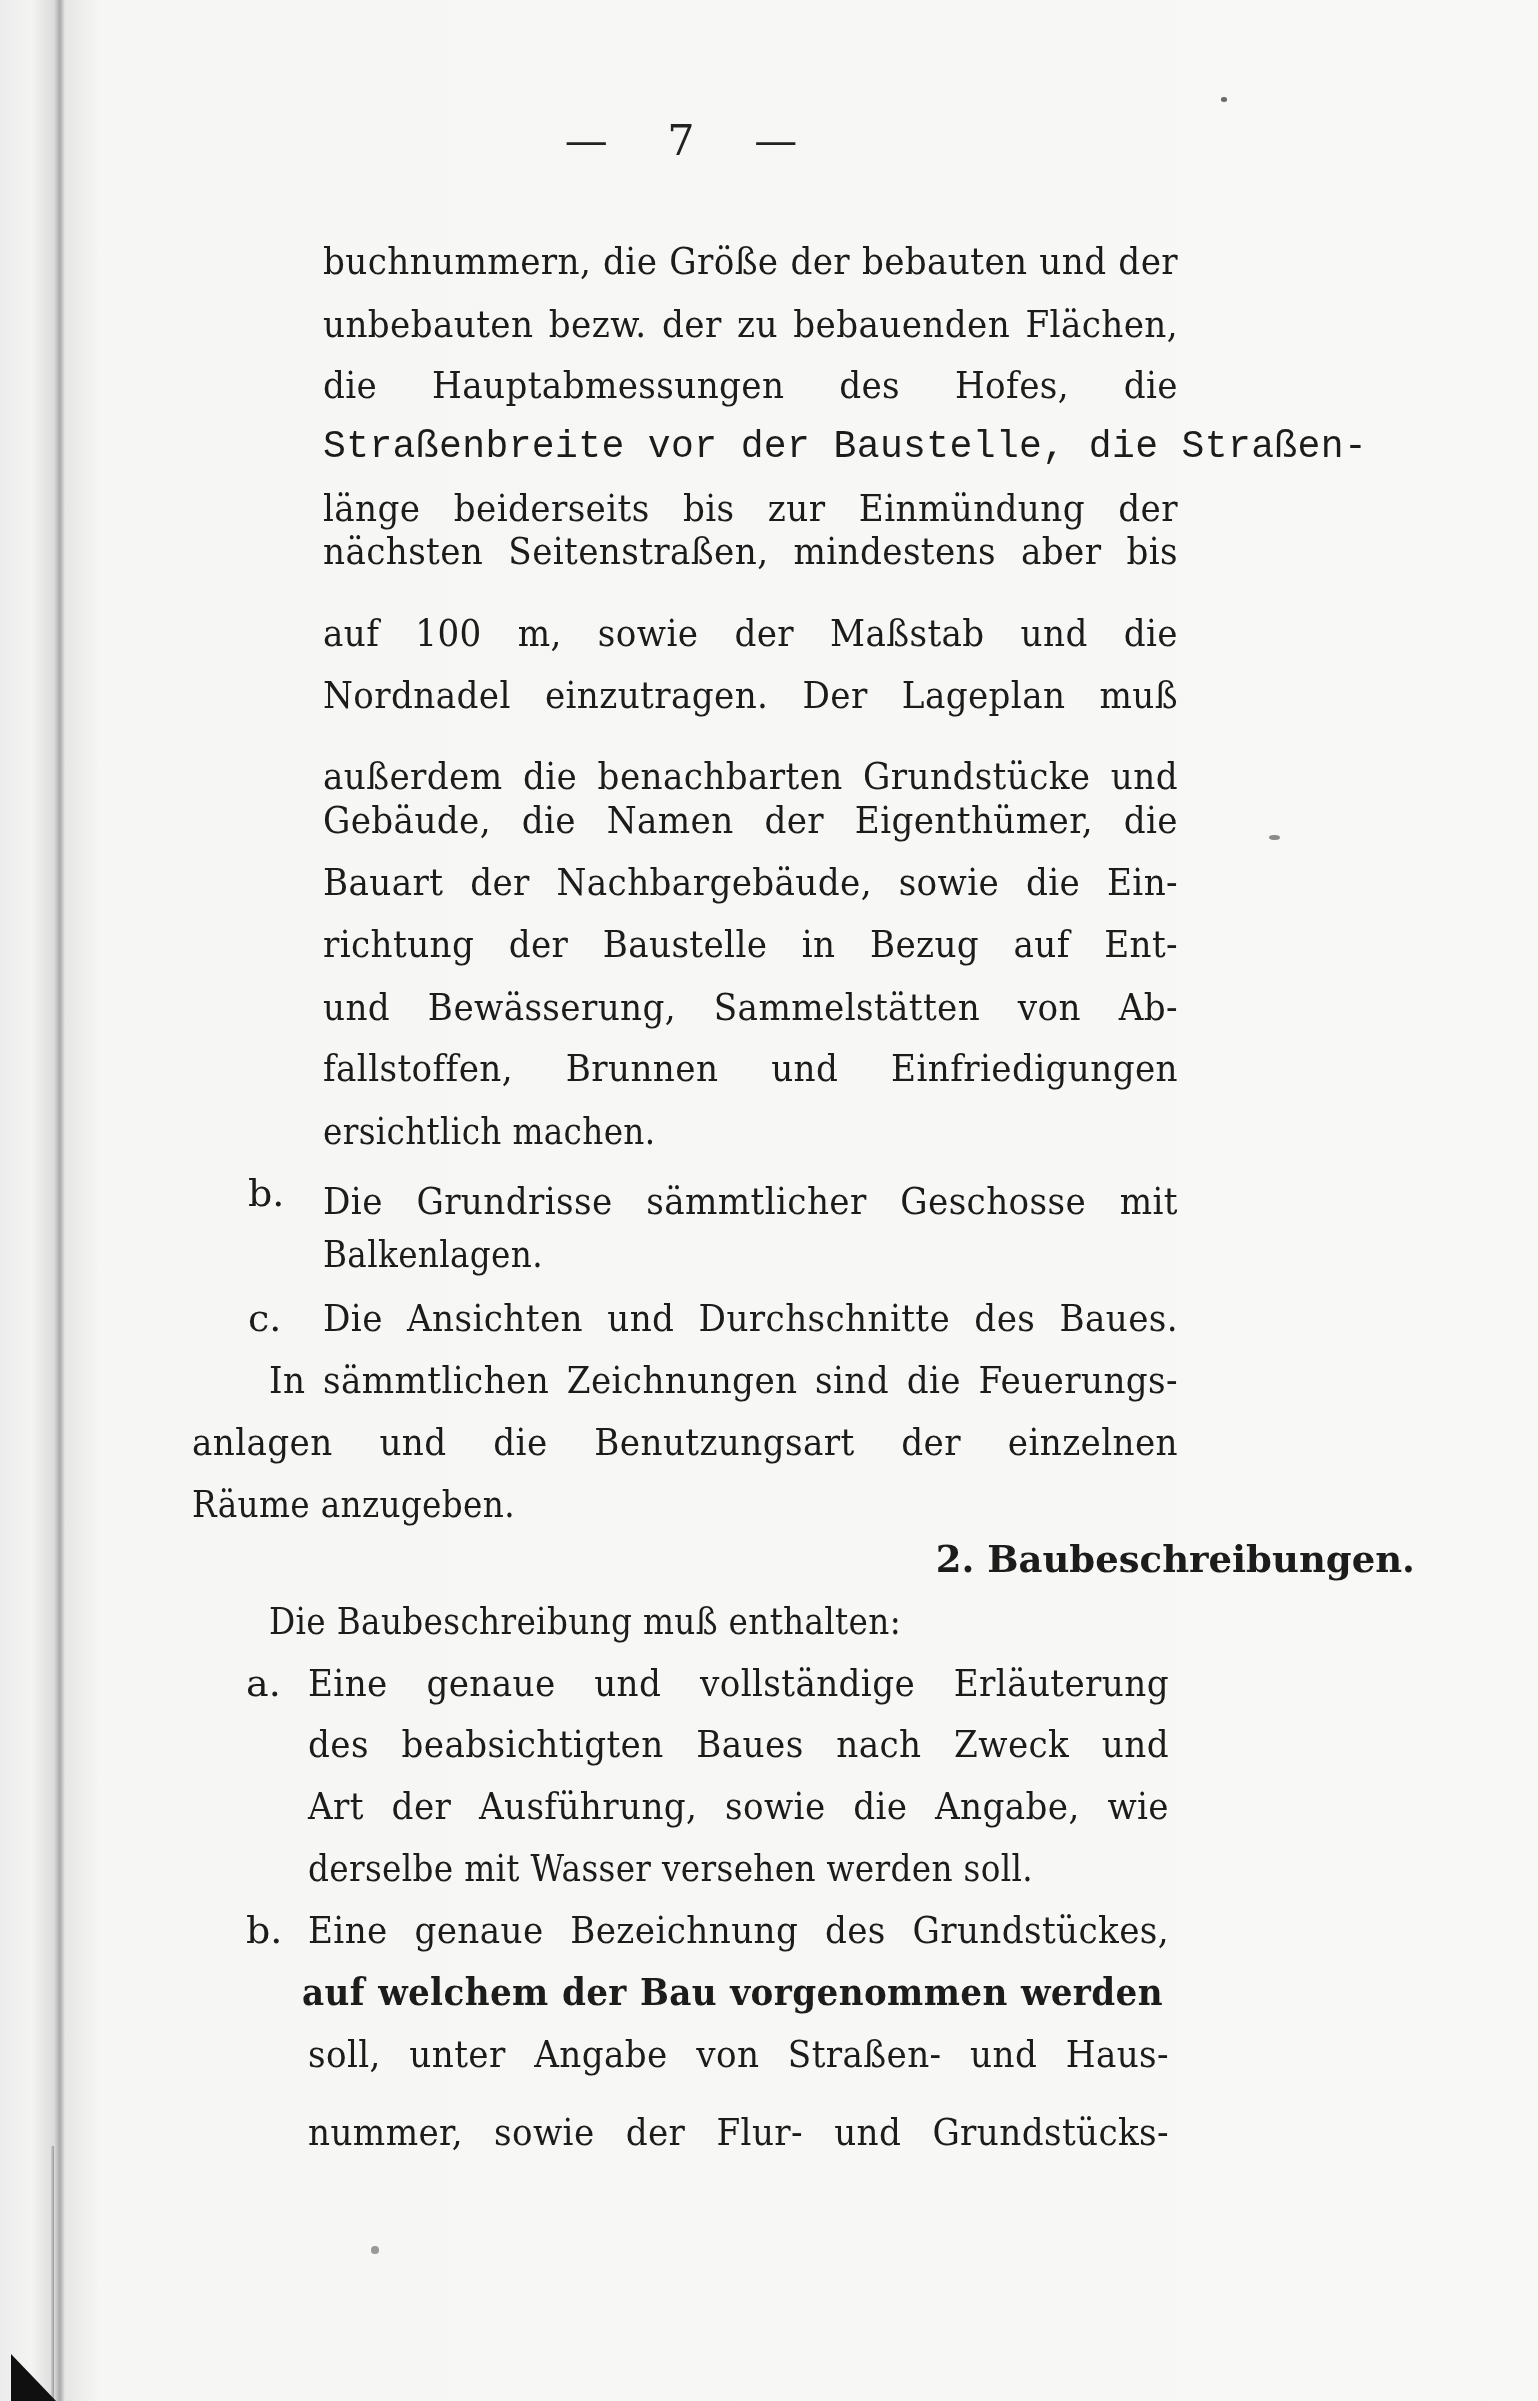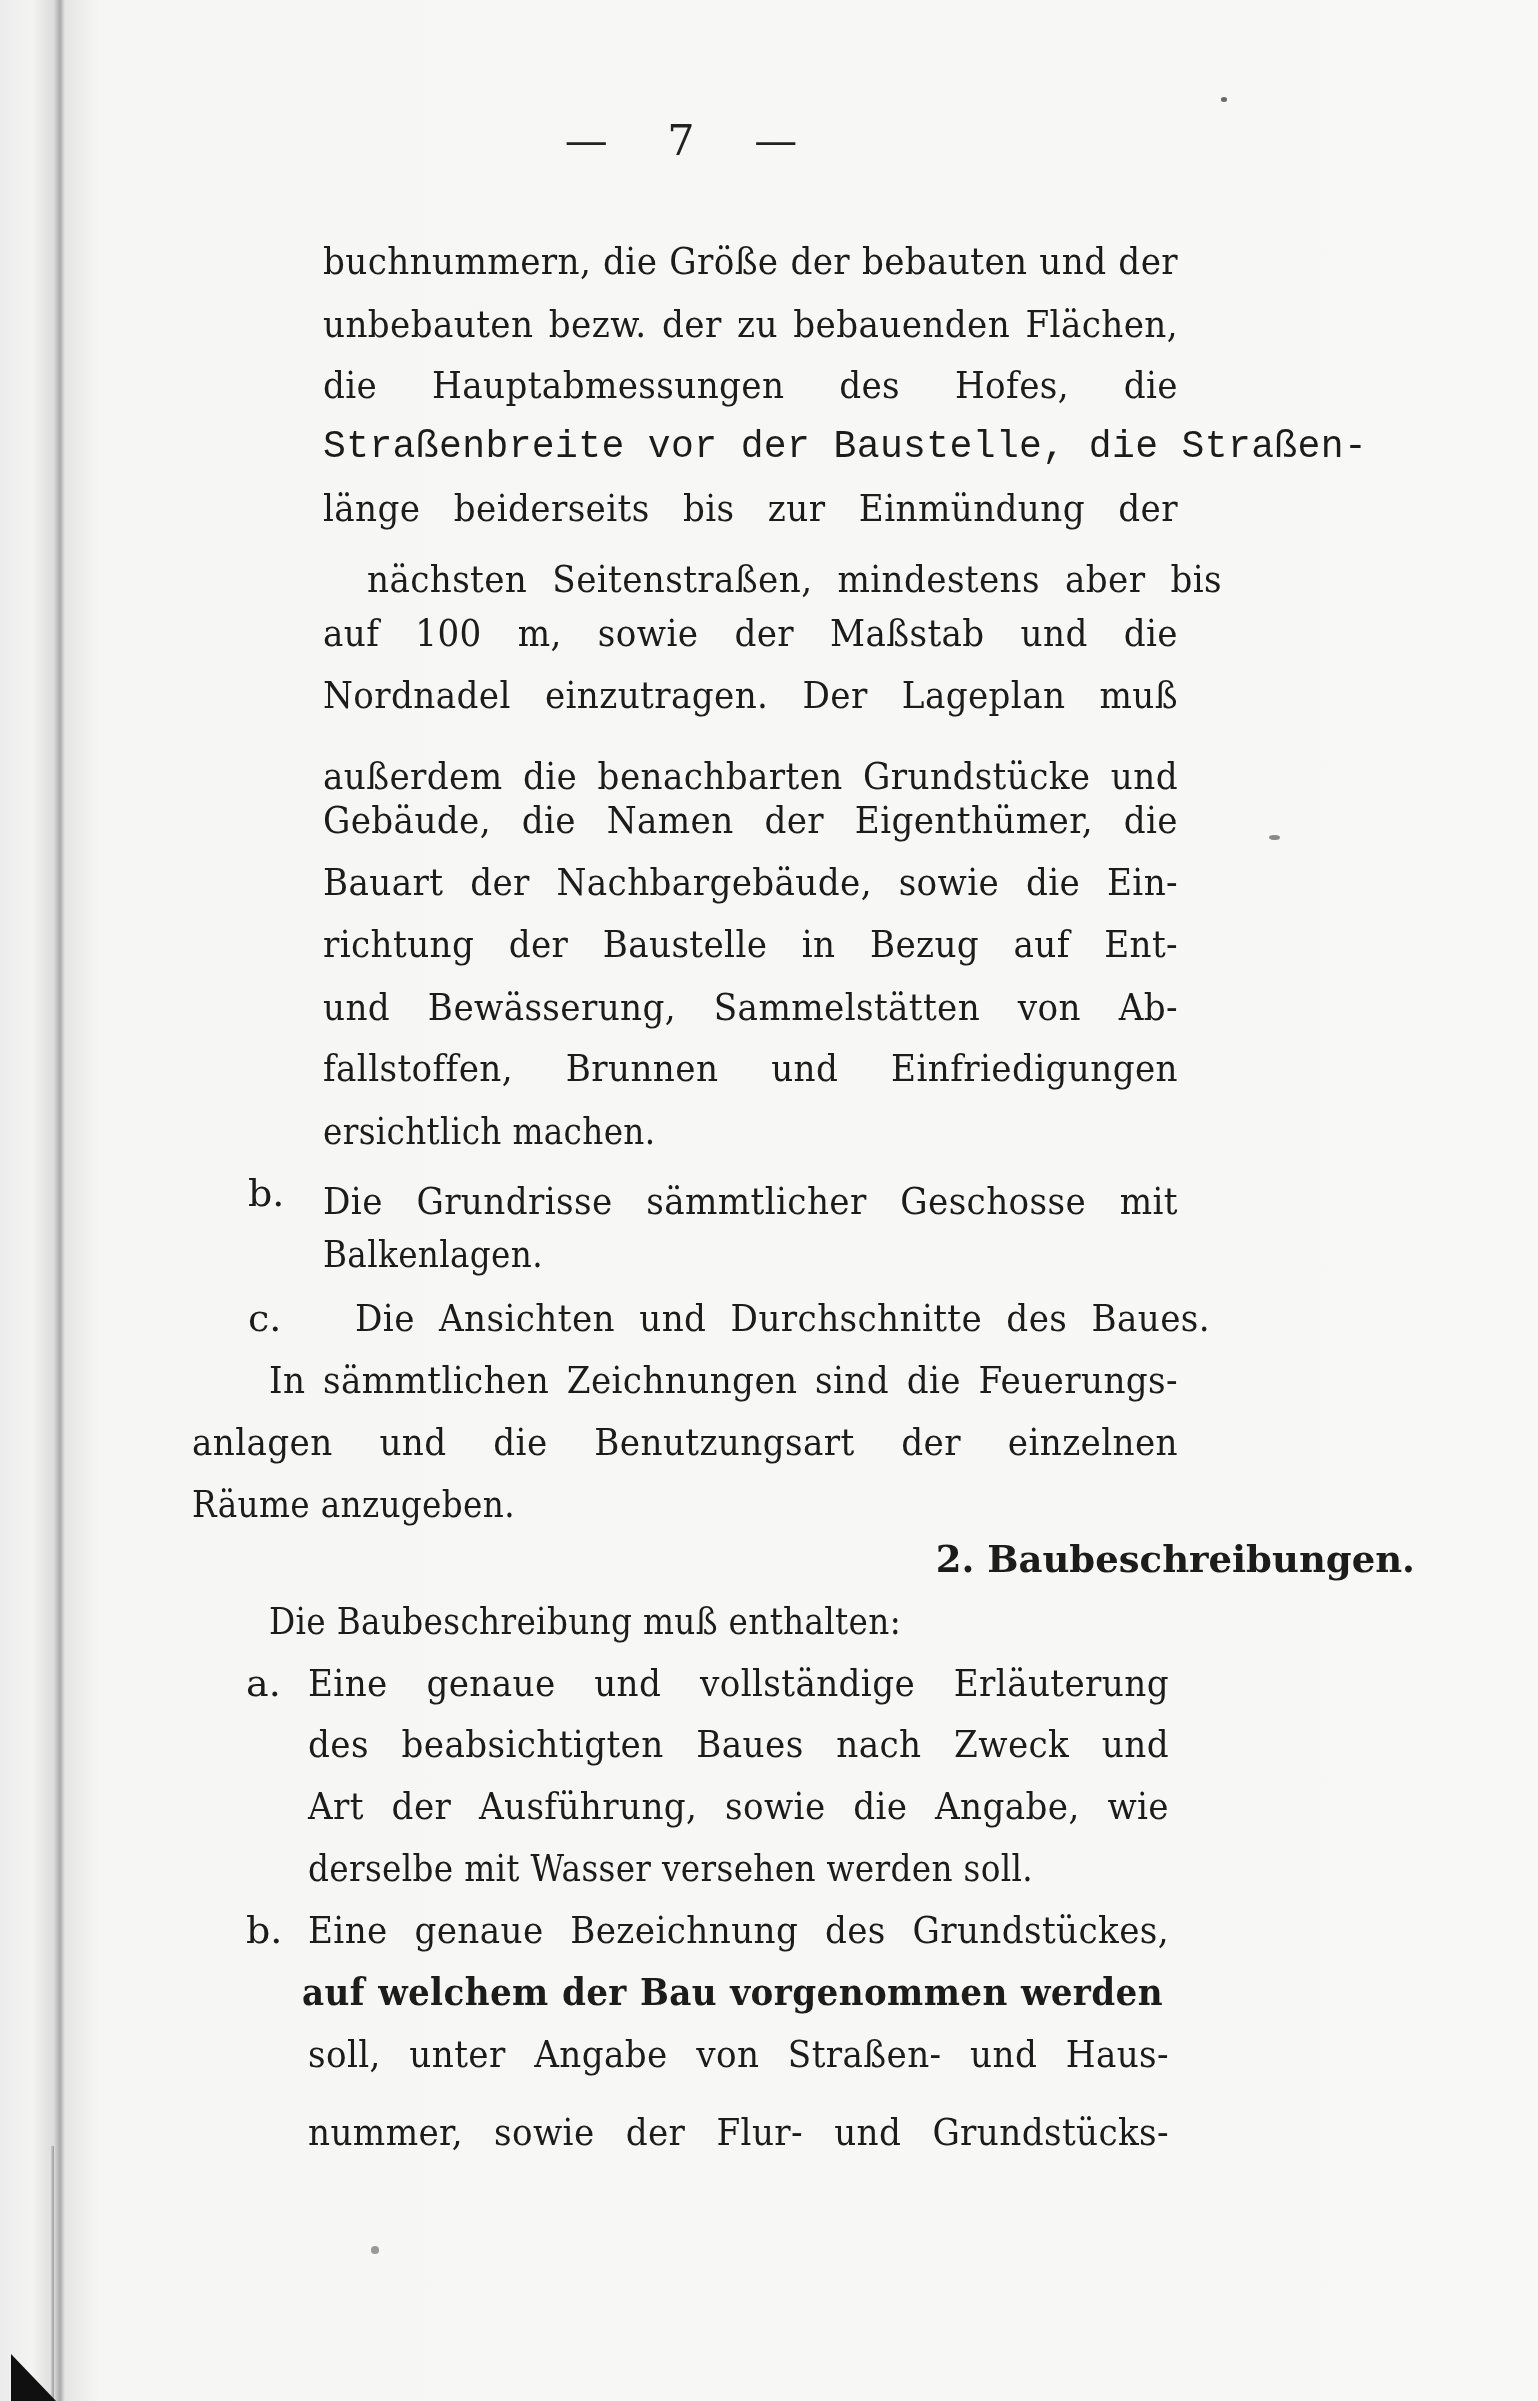--- a/index.html
+++ b/index.html
@@ -64,37 +64,37 @@
   <div class="speck" style="left:1269px;top:835px;width:10.8px;height:5.4px;background:#8a8a8a;"></div>
   <div class="speck" style="left:371px;top:2246px;width:7.7px;height:7.7px;background:#999;"></div>
 
   <div class="pagenum">— 7 —</div>
 
   <div class="line just" style="left:323px;top:238px;width:855px;">buchnummern, die Größe der bebauten und der</div>
   <div class="line just" style="left:323px;top:301px;width:855px;">unbebauten bezw. der zu bebauenden Flächen,</div>
   <div class="line just" style="left:323px;top:362px;width:855px;">die Hauptabmessungen des Hofes, die</div>
   <div class="line just" style="left:323px;top:424px;width:855px;font-family:Liberation Mono, monospace;">Straßenbreite vor der Baustelle, die Straßen-</div>
   <div class="line just" style="left:323px;top:485px;width:855px;">länge beiderseits bis zur Einmündung der</div>
-  <div class="line just" style="left:323px;top:556px;width:855px;margin-left:44px;">nächsten Seitenstraßen, mindestens aber bis</div>
+  <div class="line just" style="left:323px;top:528px;width:855px;">nächsten Seitenstraßen, mindestens aber bis</div>
   <div class="line just" style="left:323px;top:610px;width:855px;">auf 100 m, sowie der Maßstab und die</div>
   <div class="line just" style="left:323px;top:672px;width:855px;">Nordnadel einzutragen. Der Lageplan muß</div>
   <div class="line just" style="left:323px;top:735px;width:855px;margin-top:18px;">außerdem die benachbarten Grundstücke und</div>
   <div class="line just" style="left:323px;top:797px;width:855px;">Gebäude, die Namen der Eigenthümer, die</div>
   <div class="line just" style="left:323px;top:859px;width:855px;">Bauart der Nachbargebäude, sowie die Ein-</div>
   <div class="line just" style="left:323px;top:921px;width:855px;">richtung der Baustelle in Bezug auf Ent-</div>
   <div class="line just" style="left:323px;top:984px;width:855px;">und Bewässerung, Sammelstätten von Ab-</div>
   <div class="line just" style="left:323px;top:1045px;width:855px;">fallstoffen, Brunnen und Einfriedigungen</div>
   <div class="line" style="left:323px;top:1108px;">ersichtlich machen.</div>
 
   <div class="label" style="left:248px;top:1170px;">b.</div>
   <div class="line just" style="left:323px;top:1170px;width:855px;margin-top:8px;">Die Grundrisse sämmtlicher Geschosse mit</div>
   <div class="line" style="left:323px;top:1231px;">Balkenlagen.</div>
 
   <div class="label" style="left:248px;top:1295px;">c.</div>
-  <div class="line just" style="left:323px;top:1295px;width:855px;margin-left:32px;">Die Ansichten und Durchschnitte des Baues.</div>
+  <div class="line just" style="left:323px;top:1295px;width:855px;">Die Ansichten und Durchschnitte des Baues.</div>
 
   <div class="line just" style="left:269px;top:1357px;width:909px;">In sämmtlichen Zeichnungen sind die Feuerungs-</div>
   <div class="line just" style="left:192px;top:1419px;width:986px;">anlagen und die Benutzungsart der einzelnen</div>
   <div class="line" style="left:192px;top:1481px;">Räume anzugeben.</div>
 
   <div class="heading">2. Baubeschreibungen.</div>
 
   <div class="line" style="left:269px;top:1598px;">Die Baubeschreibung muß enthalten:</div>
 
   <div class="label" style="left:246px;top:1660px;">a.</div>

